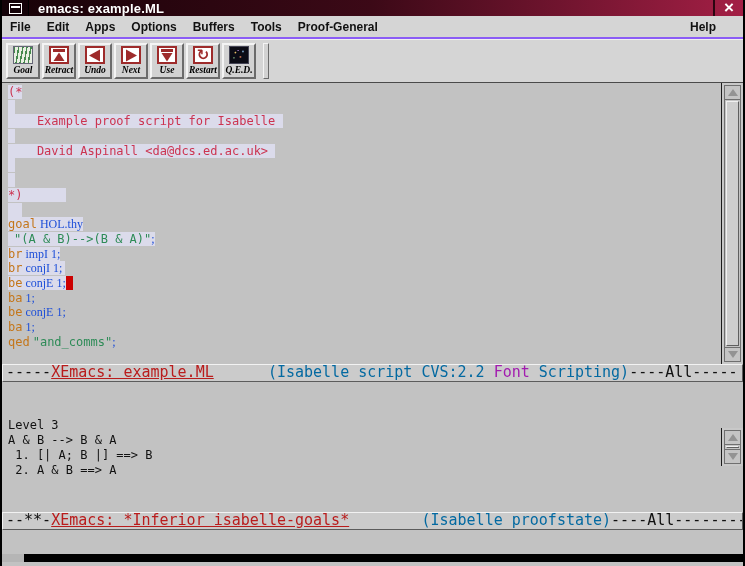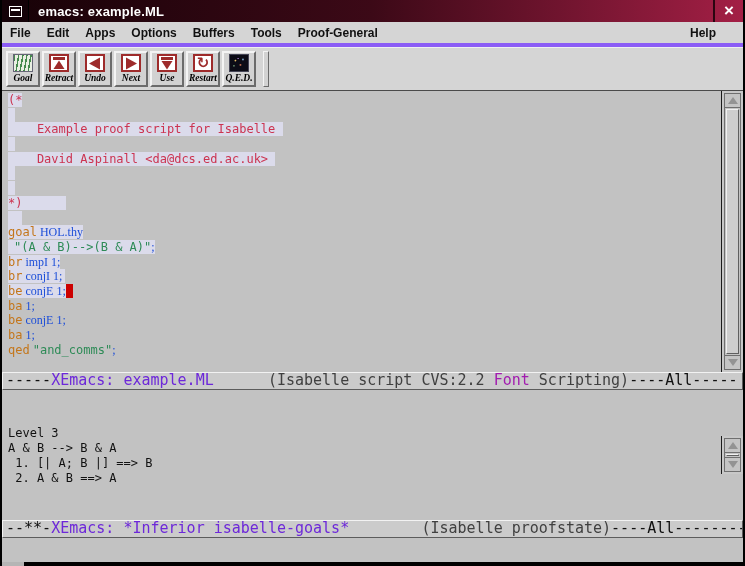--- a/index.html
+++ b/index.html
@@ -1,28 +1,28 @@
 <!DOCTYPE html>
 <html><head>
 <meta charset="utf-8">
 <style>
   html,body{margin:0;padding:0;}
   body{width:745px;height:566px;overflow:hidden;background:#888;font-family:"Liberation Sans",sans-serif;}
   .frame{box-sizing:border-box;width:745px;height:566px;border-left:2px solid #000;border-right:2px solid #000;background:#c2c2c2;display:flex;flex-direction:column;}
 
   
-  .titlebar{height:22px;flex:none;display:flex;align-items:stretch;background:linear-gradient(to right,#170207,#3c0917,#a31f45);}
+  .titlebar{height:16px;flex:none;display:flex;align-items:stretch;background:linear-gradient(to right,#170207,#3c0917,#a31f45);}
   .menu-box{width:26px;flex:none;display:flex;align-items:center;justify-content:center;background:#140208;border-right:1px solid #000;}
   .mbx{width:11px;height:9px;border:1px solid #fff;position:relative;}
   .mbx::after{content:"";position:absolute;left:1px;right:1px;top:2px;height:2px;background:#fff;}
   .title-text{flex:1;color:#fff;font-weight:bold;font-size:13px;display:flex;align-items:center;padding-left:9px;letter-spacing:.2px;}
   .close-box{width:28px;flex:none;display:flex;align-items:center;justify-content:center;border-left:2px solid #2a0510;color:#fff;font-weight:bold;font-size:17px;cursor:default;}
 
   
-  .menubar{height:21px;flex:none;background:#d5d5d5;display:flex;align-items:center;padding:0 8px;border-bottom:4px solid #8b5cf6;font-weight:bold;font-size:12px;color:#111;}
+  .menubar{height:21px;flex:none;background:#d5d5d5;display:flex;align-items:center;padding:0 8px;border-bottom:2px solid #8b5cf6;font-weight:bold;font-size:12px;color:#111;}
   .mi{margin-right:16px;white-space:nowrap;}
   .mi-help{margin-left:auto;margin-right:19px;}
 
   
   .toolbar{height:44px;flex:none;background:#d5d5d5;border-top:1px solid #efefef;border-bottom:1px solid #4a4a4a;display:flex;align-items:flex-start;padding:3px 0 0 4px;box-sizing:border-box;}
   .tbtn{width:34px;height:36px;margin-right:2px;background:#d2d2d2;border:2px solid;border-color:#f4f4f4 #6b6b6b #6b6b6b #f4f4f4;box-sizing:border-box;display:flex;flex-direction:column;align-items:center;padding-top:1px;}
   .ticon{width:20px;height:18px;box-sizing:border-box;border:2px solid #9e2b2b;background:#fff;display:flex;align-items:center;justify-content:center;overflow:hidden;}
   .ticon svg{display:block;}
   .ticon-goal{border:1px solid #667;background:#e9efe2;background-image:repeating-linear-gradient(100deg,rgba(40,120,50,.85) 0 1.5px,transparent 1.5px 4px);}
   .ticon-qed{border:1px solid #445;background-color:#0c0c16;background-image:
@@ -53,21 +53,21 @@
   .sbbtn{height:13px;flex:none;display:flex;align-items:center;justify-content:center;}
   .sbbtn-up{border-bottom:1px solid #6f6f6f;}
   .sbbtn-down{border-top:1px solid #6f6f6f;}
   .tri-up{width:0;height:0;border-left:5px solid transparent;border-right:5px solid transparent;border-bottom:7px solid #939393;}
   .tri-down{width:0;height:0;border-left:5px solid transparent;border-right:5px solid transparent;border-top:7px solid #939393;}
   .sbthumb{flex:1;margin:1px;background:#cecece;border:1px solid;border-color:#f0f0f0 #5f5f5f #5f5f5f #f0f0f0;}
 
   
   .modeline{height:18px;flex:none;box-sizing:border-box;background:#cbcbcb;border:1px solid;border-color:#f2f2f2 #5c5c5c #5c5c5c #f2f2f2;overflow:hidden;font-family:"DejaVu Sans Mono",monospace;font-size:15px;line-height:15px;padding-left:3px;}
   .modeline .line{white-space:pre;}
-  .ml-dash{color:#111;} .ml-buf{color:#6d28d9;} .ml-red{color:#404040;} .ml-green{color:#a21caf;}
+  .ml-dash{color:#111;} .ml-buf{color:#b91c1c;text-decoration:underline;} .ml-red{color:#0369a1;} .ml-green{color:#a21caf;}
 
   
   .minibuffer{height:24px;flex:none;background:#c2c2c2;font-family:"DejaVu Sans Mono",monospace;font-size:12px;}
   .bstrip{height:8px;flex:none;background:#000;display:flex;}
   .bnotch{width:22px;background:#b5b5b5;border-right:2px solid #000;}
 </style>
 </head>
 <body>
 
 <div class="frame">

